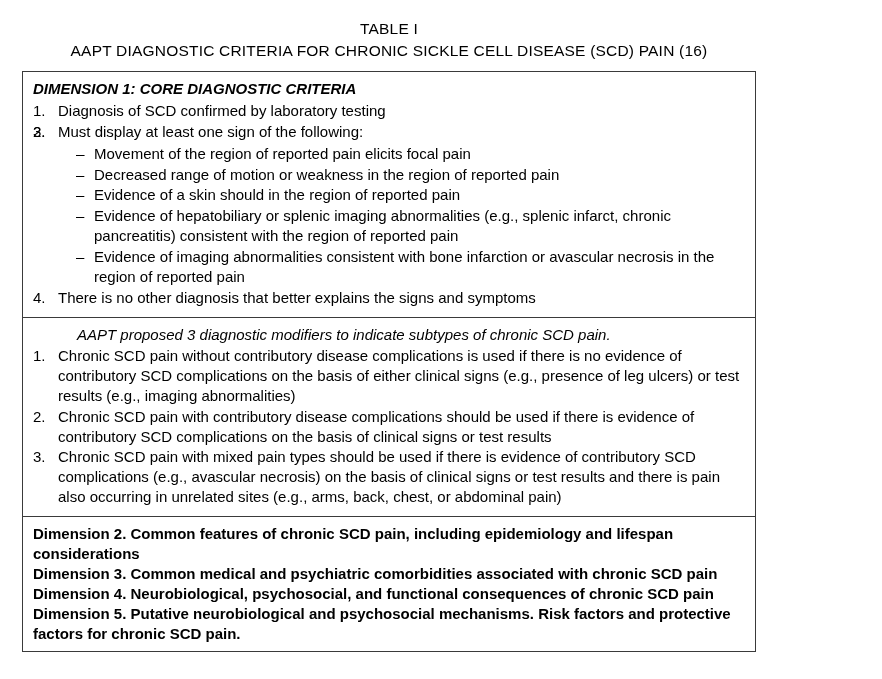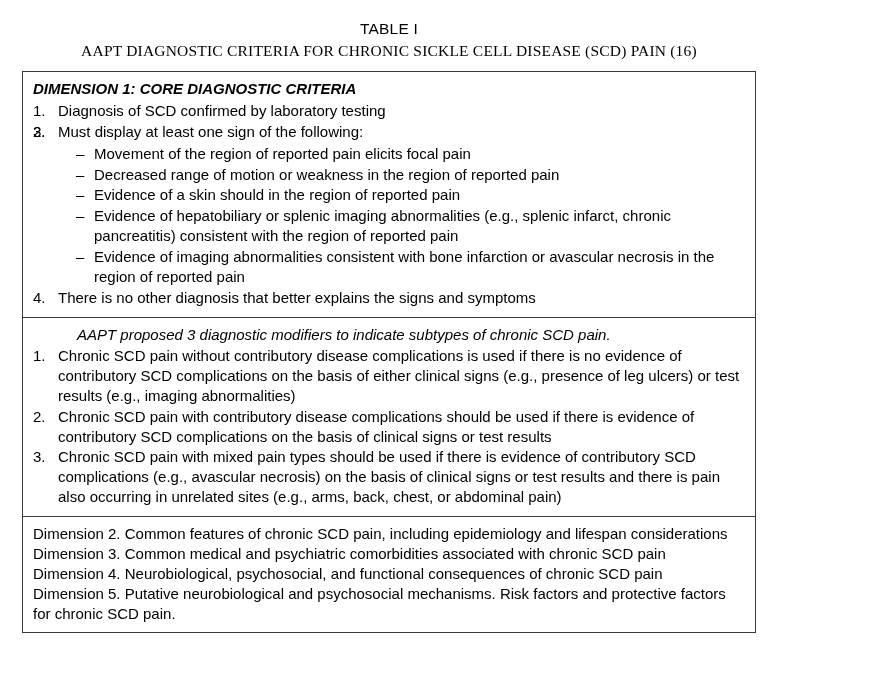--- a/index.html
+++ b/index.html
@@ -26,21 +26,20 @@
     font-size: 15.5px;
     line-height: 1.42;
     letter-spacing: 0.2px;
     margin-bottom: 9px;
   }
   .caption-line1 {
     display: block;
   }
   .caption-line2 {
     display: block;
-    font-family: Liberation Serif, serif;
   }
   .table-box {
     border: 1.5px solid #3a3a3a;
     box-sizing: border-box;
   }
   .section {
     padding: 7px 10px 8px 10px;
   }
   .section + .section {
     border-top: 1.5px solid #3a3a3a;
@@ -95,21 +94,21 @@
     left: 0;
     top: 0;
   }
   .dim-list {
     margin: 0;
     padding: 0;
     list-style: none;
   }
   .dim-list > li {
     font-size: 15px;
-    font-weight: normal;
+    font-weight: bold;
     line-height: 1.33;
   }
 </style>
 </head>
 <body>
 
 <div class="page">
 
   <div class="table-caption">
     <span class="caption-line1">TABLE I</span>

